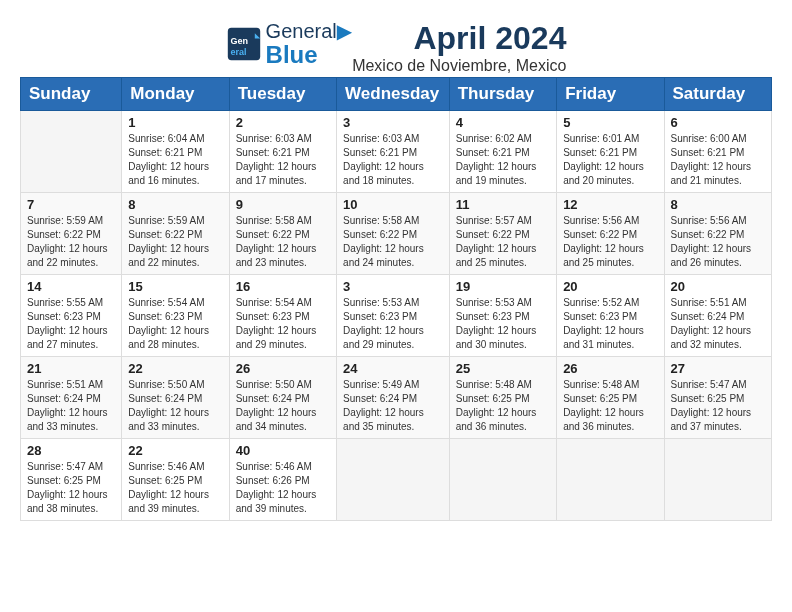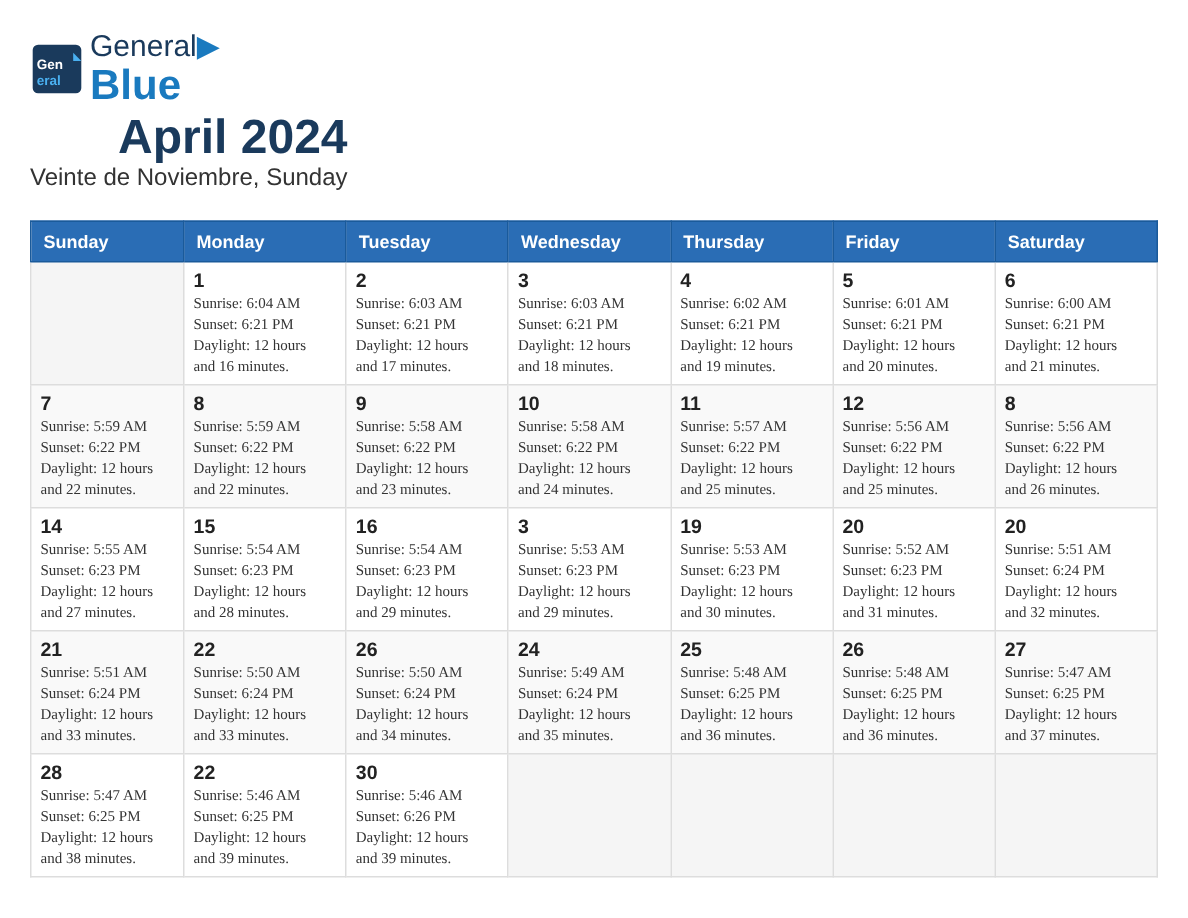--- a/index.html
+++ b/index.html
@@ -5,24 +5,23 @@
     * { box-sizing: border-box; margin: 0; padding: 0; }
     body {
       font-family: Arial, sans-serif;
       background: #fff;
       width: 792px;
       min-height: 612px;
       padding: 20px;
     }
     .header {
       display: flex;
-      justify-content: flex-start;
+      justify-content: center;
       align-items: flex-start;
-      margin-bottom: 19px;
-      flex-direction: column;
+      margin-bottom: 2px;
     }
     .logo {
       display: flex;
       align-items: center;
     }
     .logo-icon {
       width: 36px;
       height: 36px;
       margin-right: 4px;
     }
@@ -41,21 +40,21 @@
     table {
       width: 100%;
       border-collapse: collapse;
       font-size: 11px;
     }
     thead tr th {
       background: #2a6db5;
       color: #fff;
       text-align: left;
       padding: 6px 8px;
-      font-size: 12px;
+      font-size: 17px;
       font-weight: bold;
       border: 1px solid #1a5a9a;
     }
     tbody tr td {
       border: 1px solid #ddd;
       vertical-align: top;
       padding: 4px 6px;
       width: 106px;
       min-height: 80px;
       background: #fff;
@@ -67,21 +66,20 @@
       font-size: 13px;
       font-weight: bold;
       color: #222;
       display: block;
       margin-bottom: 2px;
     }
     .day-info {
       font-size: 10px;
       color: #333;
       line-height: 1.4;
-      font-family: Liberation Serif, serif;
     }
     .empty-cell {
       background: #f5f5f5 !important;
     }
     tbody tr td:first-child {
       width: 100px;
     }
   </style>
 </head>
 <body>
@@ -89,26 +87,26 @@
 <div class="header">
   <div class="logo">
     <svg class="logo-icon" viewBox="0 0 40 40">
       <rect x="2" y="2" width="36" height="36" rx="4" fill="#1a3a5c"></rect>
       <text x="5" y="20" font-family="Arial" font-size="10" font-weight="bold" fill="white">Gen</text>
       <text x="5" y="32" font-family="Arial" font-size="10" font-weight="bold" fill="#4ab0f0">eral</text>
       <polygon points="32,8 38,14 32,14" fill="#4ab0f0"></polygon>
     </svg>
     <div>
       <div style="font-size:20px;font-weight:normal;color:#1a3a5c;line-height:1.1;">General<span style="color:#1a7abf;">▶</span></div>
-      <div style="font-size:28px;font-weight:bold;color:#1a7abf;line-height:1.1;">Blue</div>
+      <div style="font-size:24px;font-weight:bold;color:#1a7abf;line-height:1.1;">Blue</div>
     </div>
   </div>
   <div class="title-block">
     <div class="month-title">April 2024</div>
-    <div class="location">Veinte de Noviembre, Sunday</div>
+    <div class="location">Mexico de Noviembre, Mexico</div>
   </div>
 </div>
 
 <table>
   <thead>
     <tr>
     <th>Sunday</th>
         <th>Monday</th>
         <th>Tuesday</th>
         <th>Wednesday</th>
@@ -238,21 +236,21 @@
       <tr>
         <td>
           <span class="day-number">28</span>
           <div class="day-info">Sunrise: 5:47 AM<br>Sunset: 6:25 PM<br>Daylight: 12 hours<br>and 38 minutes.</div>
         </td>
         <td>
           <span class="day-number">22</span>
           <div class="day-info">Sunrise: 5:46 AM<br>Sunset: 6:25 PM<br>Daylight: 12 hours<br>and 39 minutes.</div>
         </td>
         <td>
-          <span class="day-number">30</span>
+          <span class="day-number">40</span>
           <div class="day-info">Sunrise: 5:46 AM<br>Sunset: 6:26 PM<br>Daylight: 12 hours<br>and 39 minutes.</div>
         </td>
         <td class="empty-cell"></td>
         <td class="empty-cell"></td>
         <td class="empty-cell"></td>
         <td class="empty-cell"></td>
       </tr>
     </tbody>
 </table>
 

